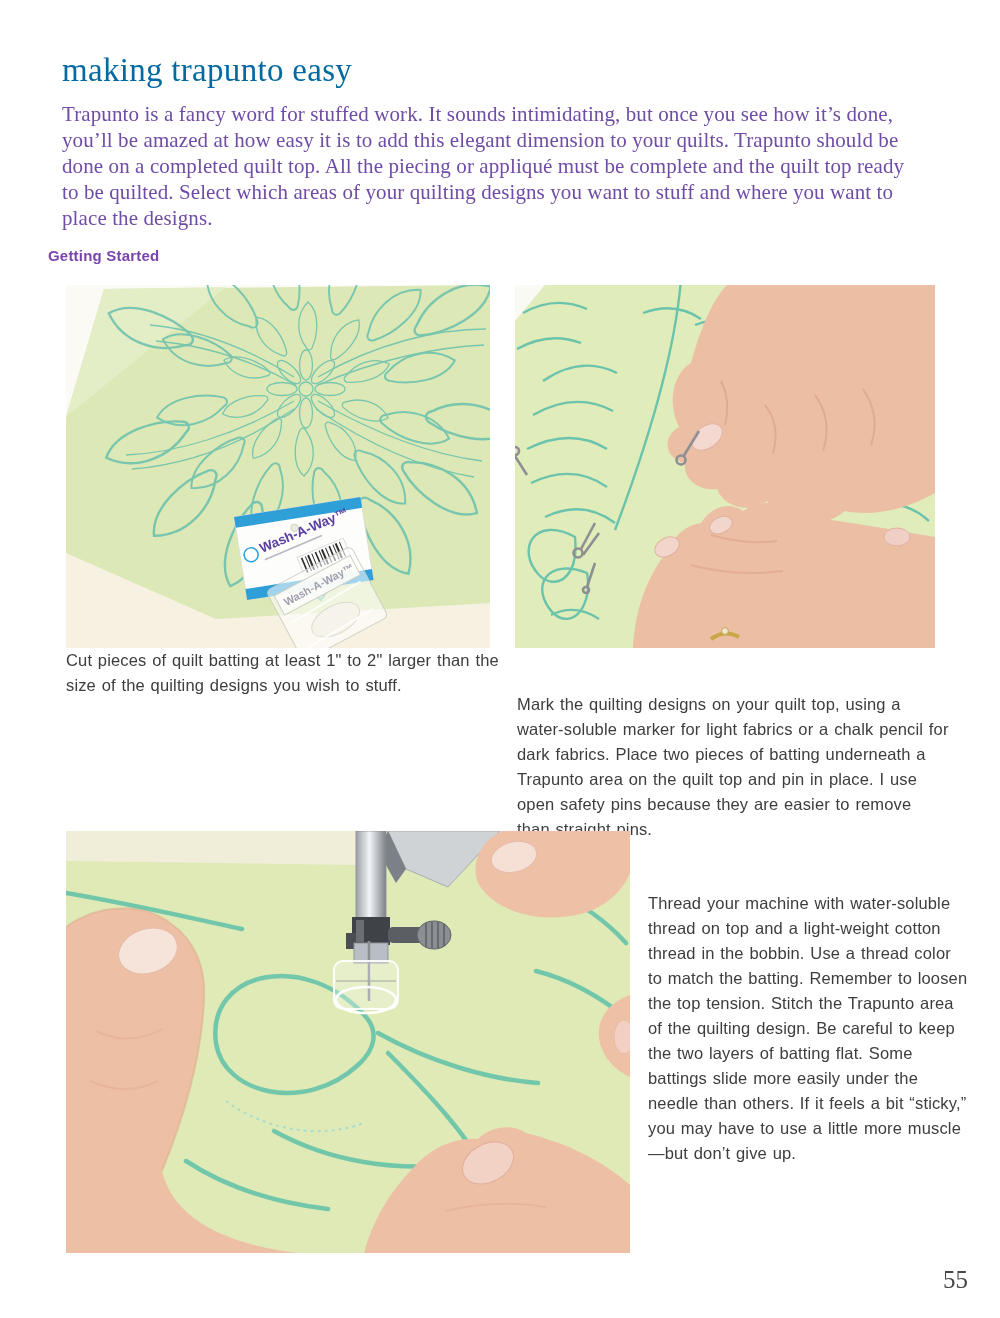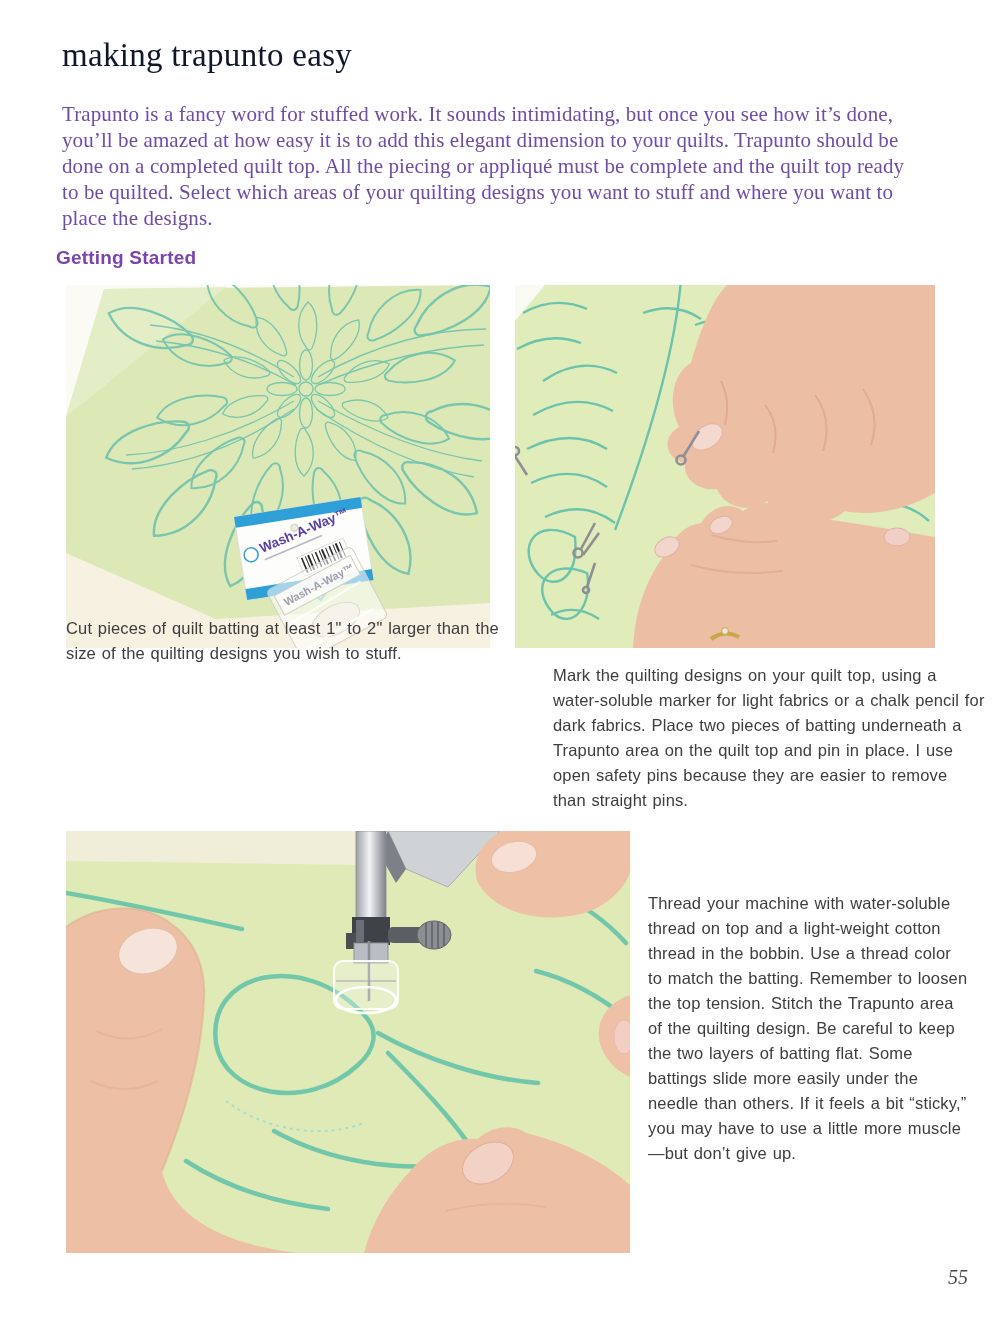--- a/index.html
+++ b/index.html
@@ -1,48 +1,48 @@
 <!DOCTYPE html>
 <html><head>
 <meta charset="utf-8">
 <style>
   html,body { margin:0; padding:0; background:#ffffff; }
   .page {
     position:relative; width:1000px; height:1318px; background:#ffffff;
     font-family:"Liberation Sans", sans-serif; overflow:hidden;
   }
   .title {
-    position:absolute; left:62px; top:37px;
+    position:absolute; left:62px; top:52px;
     font-family:"Liberation Serif", serif; font-size:33px; font-weight:normal;
-    color:#0f172a; letter-spacing:0.3px;
+    color:#0369a1; letter-spacing:0.3px;
   }
   .intro {
     position:absolute; left:62px; top:101px; width:858px;
     font-family:"Liberation Serif", serif; font-size:21px; line-height:26px;
     color:#6f4ca6; letter-spacing:0.1px;
   }
   .section-heading {
-    position:absolute; left:56px; top:247px;
-    font-size:19px; font-weight:bold; color:#7b44ad; letter-spacing:0.2px;
+    position:absolute; left:48px; top:247px;
+    font-size:15px; font-weight:bold; color:#7b44ad; letter-spacing:0.2px;
   }
   .photo { position:absolute; overflow:hidden; background:#e3edc2; }
   .photo svg { display:block; }
   #photo-batting   { left:66px;  top:285px; width:424px; height:363px; }
   #photo-pinning   { left:515px; top:285px; width:420px; height:363px; }
   #photo-stitching { left:66px;  top:831px; width:564px; height:422px; }
   .caption {
     position:absolute; color:#3d3d3d; font-size:16.5px; line-height:25px;
     letter-spacing:0.15px; word-spacing:1px;
   }
-  #caption-batting   { left:66px;  top:616px; width:440px; }
-  #caption-pinning   { left:517px; top:663px; width:432px;margin-left:36px; }
+  #caption-batting   { left:66px;  top:648px; width:440px; }
+  #caption-pinning   { left:517px; top:692px; width:432px; }
   #caption-stitching { left:648px; top:891px; width:320px; }
   .page-number {
     position:absolute; right:32px; top:1266px;
-    font-family:"Liberation Serif", serif; font-size:20px; color:#474747;font-style:italic;
+    font-family:"Liberation Serif", serif; font-size:25px; color:#474747;
   }
 </style>
 </head>
 <body>
 
 <div class="page">
 
   <div class="title">making trapunto easy</div>
 
   <div class="intro">Trapunto is a fancy word for stuffed work. It sounds intimidating, but once you see how it’s done, you’ll be amazed at how easy it is to add this elegant dimension to your quilts. Trapunto should be done on a completed quilt top. All the piecing or appliqué must be complete and the quilt top ready to be quilted. Select which areas of your quilting designs you want to stuff and where you want to place the designs.</div>

